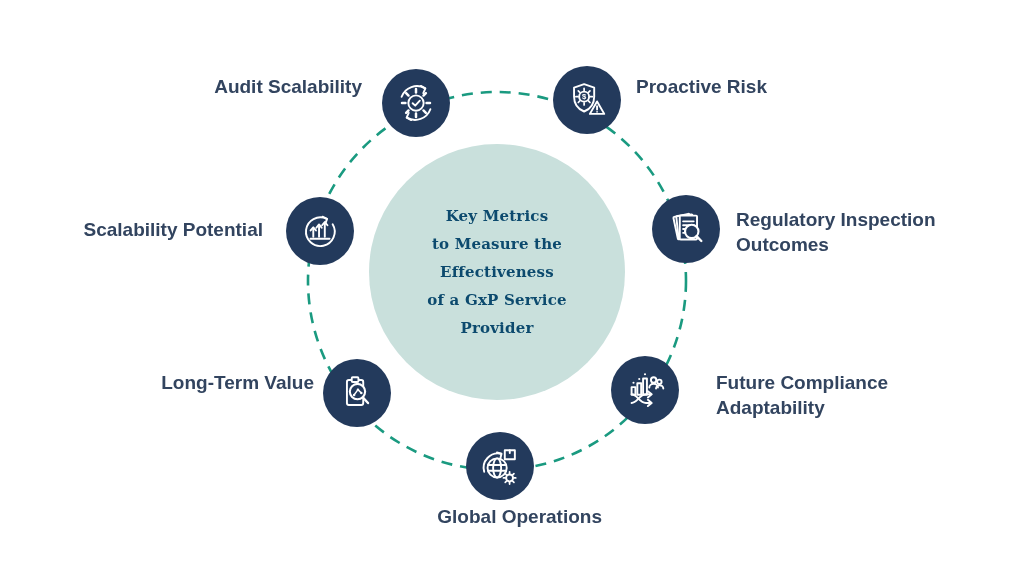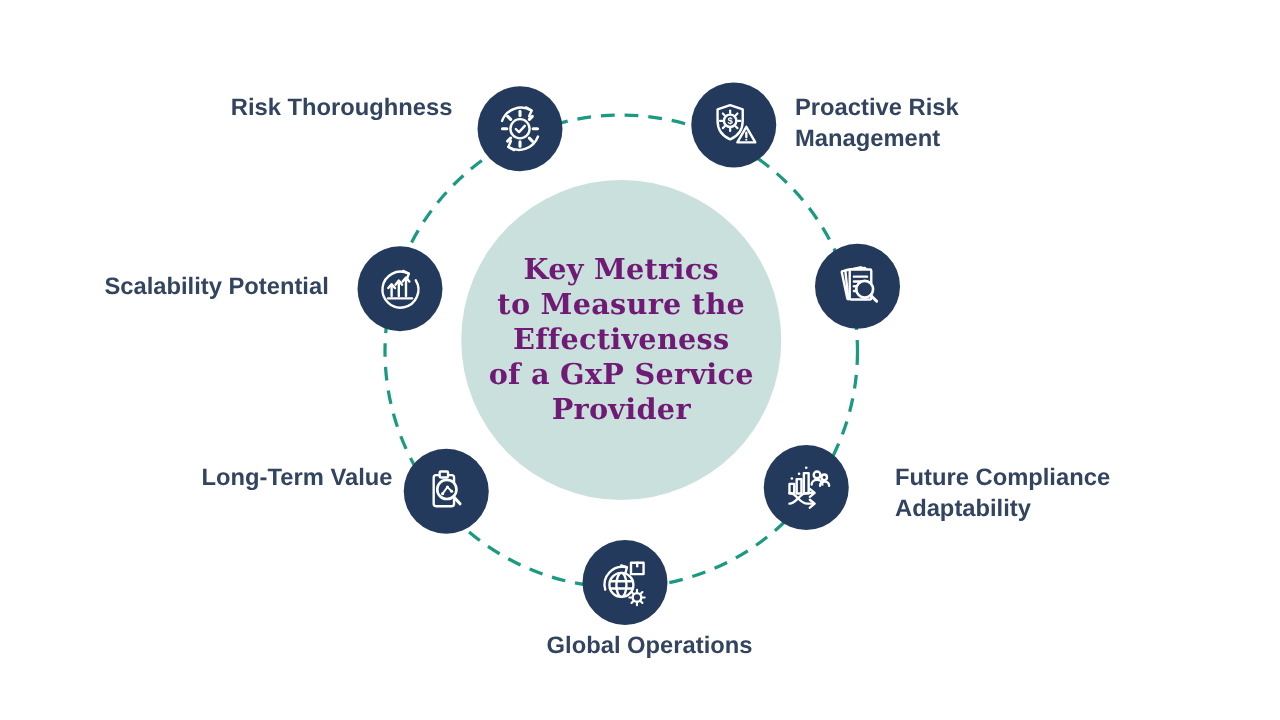--- a/index.html
+++ b/index.html
@@ -7,21 +7,21 @@
     position:relative;width:1024px;height:576px;background:#ffffff;
     font-family:"Liberation Sans",sans-serif;overflow:hidden;
   }
   .ring-svg{position:absolute;left:0;top:0;z-index:1;}
   .center-circle{
     position:absolute;left:369px;top:144px;width:256px;height:256px;border-radius:50%;
     background:#c9e0dc;z-index:2;display:flex;align-items:center;justify-content:center;text-align:center;
   }
   .center-title{
     font-family:"DejaVu Serif","Liberation Serif",serif;font-weight:700;
-    font-size:23px;line-height:28px;color:#701a75;letter-spacing:.2px;
+    font-size:15px;line-height:28px;color:#0c4a6e;letter-spacing:.2px;
   }
   .center-title span{display:block;}
   .node-circle{
     position:absolute;width:68px;height:68px;border-radius:50%;background:#233a5c;z-index:3;
     display:flex;align-items:center;justify-content:center;
   }
   .node-label{
     position:absolute;z-index:3;color:#32445f;font-size:19px;line-height:25px;font-weight:600;
   }
   .node-label span{display:block;}
@@ -69,21 +69,21 @@
           <line x1="24" y1="35" x2="24" y2="38.6"></line>
         <line x1="31.8" y1="16.2" x2="34.3" y2="13.7"></line>
           <line x1="16.2" y1="16.2" x2="13.7" y2="13.7"></line>
         <line x1="16.2" y1="31.8" x2="13.7" y2="34.3"></line>
           <line x1="31.8" y1="31.8" x2="34.3" y2="34.3"></line>
       </g>
       <polyline points="20.5,24.2 23.2,26.8 28,21.6"></polyline>
     </svg>
   </div>
   <div class="node-label ta-r lbl-audit">
-    <span>Risk Thoroughness</span>
+    <span>Audit Scalability</span>
   </div>
 
   <div class="node-circle pos-risk">
     <svg class="icon-svg" width="46" height="46" viewBox="0 0 48 48" fill="none" stroke="#ffffff" stroke-width="2" stroke-linecap="round" stroke-linejoin="round">
       <path d="M21 7.5 L31.5 11 V20.5 C31.5 28.5 27 33.5 21 36 C15 33.5 10.5 28.5 10.5 20.5 V11 Z"></path>
       <circle cx="21" cy="20.5" r="5.2"></circle>
       <g stroke-width="1.8">
         <line x1="27.4" y1="20.5" x2="29.6" y2="20.5"></line>
           <line x1="21" y1="26.9" x2="21" y2="29.1"></line>
         <line x1="14.6" y1="20.5" x2="12.4" y2="20.5"></line>
@@ -94,35 +94,38 @@
           <line x1="25.5" y1="16" x2="27.1" y2="14.4"></line>
       </g>
       <text x="21" y="23.3" font-size="8" fill="#ffffff" stroke="none" text-anchor="middle" font-family="'Liberation Sans',sans-serif" font-weight="bold">$</text>
       <path d="M34.5 25.5 L42 38.5 H27 Z" fill="#233a5c"></path>
       <line x1="34.5" y1="30.5" x2="34.5" y2="34"></line>
       <circle cx="34.5" cy="36.3" r="0.9" fill="#ffffff" stroke="none"></circle>
     </svg>
   </div>
   <div class="node-label ta-l lbl-risk">
     <span>Proactive Risk</span>
-      <span>Management</span>
   </div>
 
   <div class="node-circle pos-regulatory">
     <svg class="icon-svg" width="46" height="46" viewBox="0 0 48 48" fill="none" stroke="#ffffff" stroke-width="2" stroke-linecap="round" stroke-linejoin="round">
       <rect x="13" y="9.5" width="17" height="24" rx="1" transform="rotate(-12 21.5 21.5)"></rect>
       <rect x="15" y="9.5" width="17" height="24" rx="1" transform="rotate(-6 23.5 21.5)"></rect>
       <rect x="17.5" y="10" width="18" height="25" rx="1" fill="#233a5c"></rect>
       <line x1="21" y1="16" x2="32" y2="16"></line>
       <line x1="21" y1="20" x2="32" y2="20"></line>
       <line x1="21" y1="24" x2="27" y2="24"></line>
       <line x1="21" y1="28" x2="25" y2="28"></line>
       <circle cx="30" cy="26.5" r="7" stroke-width="2.2" fill="#233a5c"></circle>
       <line x1="35" y1="31.5" x2="40" y2="36.5" stroke-width="2.5"></line>
     </svg>
+  </div>
+  <div class="node-label ta-l lbl-regulatory">
+    <span>Regulatory Inspection</span>
+      <span>Outcomes</span>
   </div>
 
   <div class="node-circle pos-future">
     <svg class="icon-svg" width="46" height="46" viewBox="0 0 48 48" fill="none" stroke="#ffffff" stroke-width="2" stroke-linecap="round" stroke-linejoin="round">
       <rect x="10" y="21" width="4" height="8"></rect>
       <rect x="16" y="17" width="4" height="12"></rect>
       <rect x="22" y="12" width="4" height="17"></rect>
       <circle cx="12" cy="16.5" r="1.1" fill="#ffffff" stroke="none"></circle>
       <circle cx="18" cy="12.5" r="1.1" fill="#ffffff" stroke="none"></circle>
       <circle cx="24" cy="7.5" r="1.1" fill="#ffffff" stroke="none"></circle>

